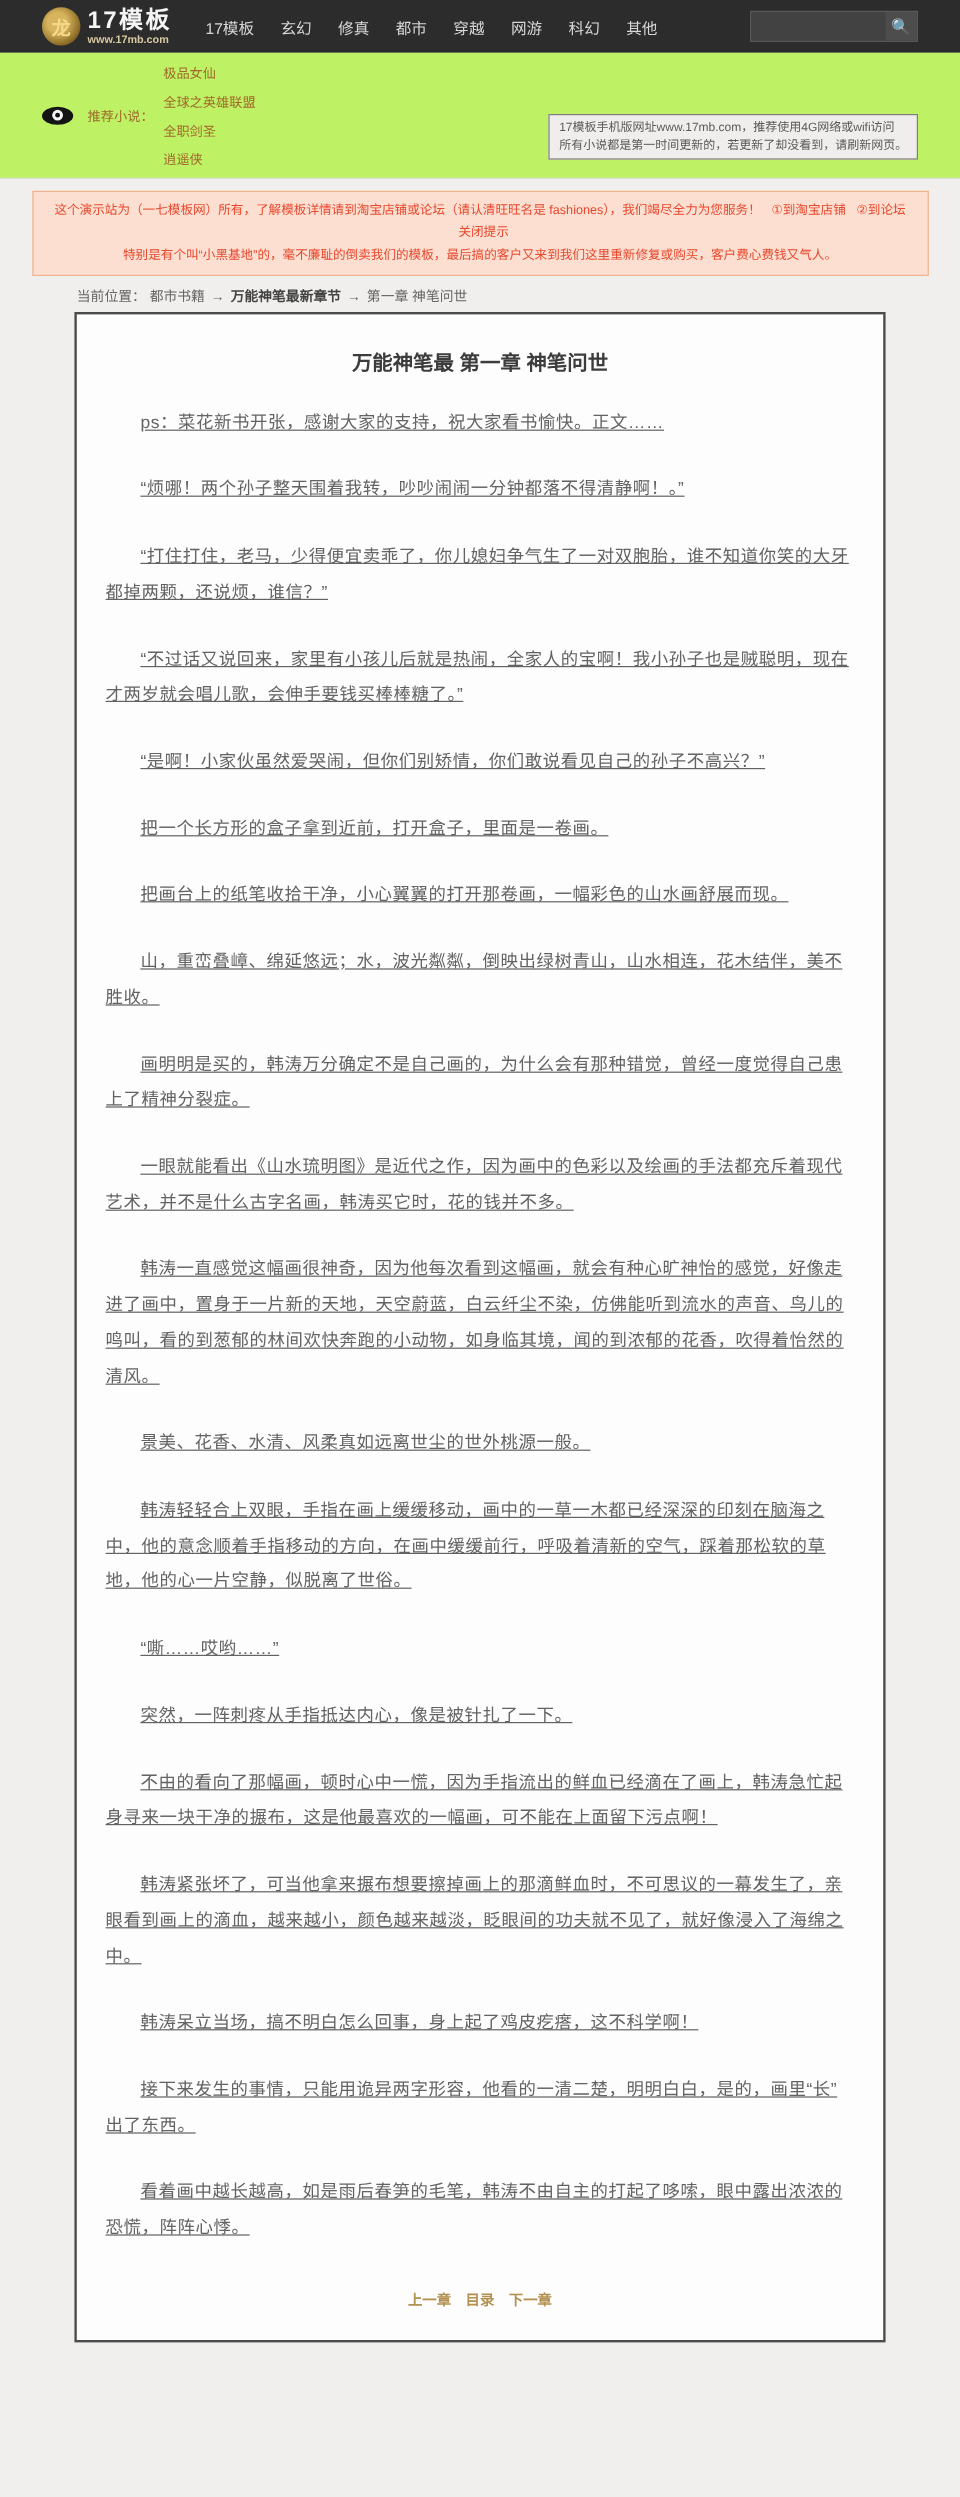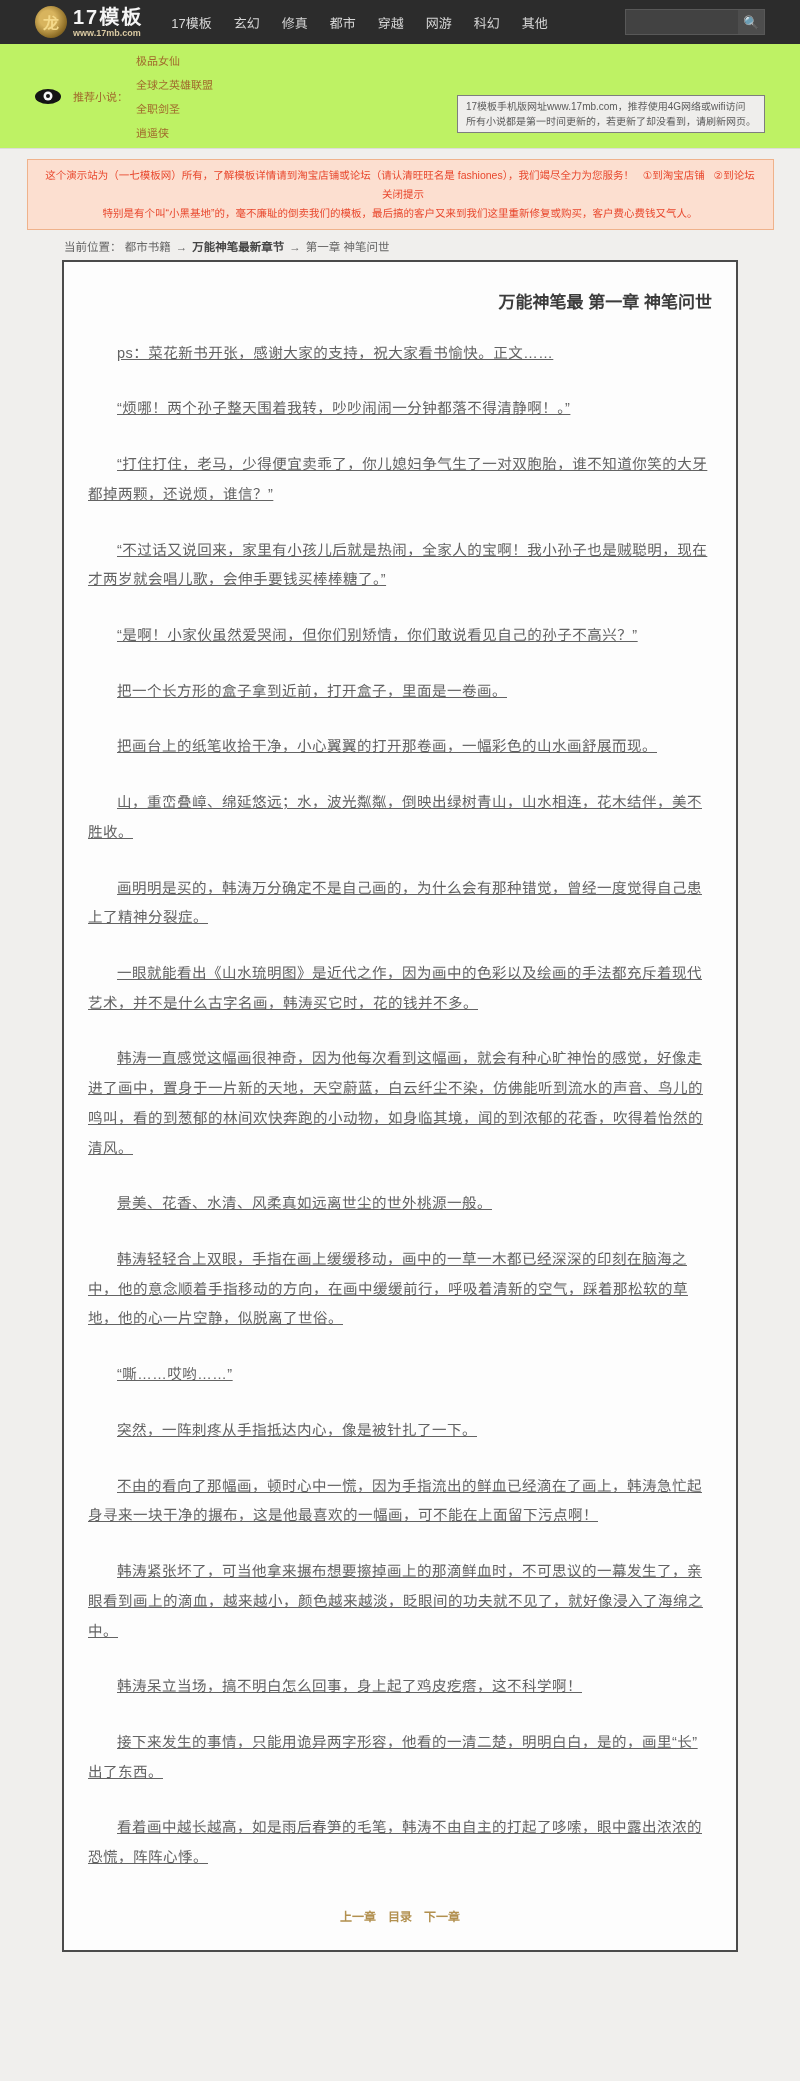--- a/index.html
+++ b/index.html
@@ -74,21 +74,21 @@
   }
   .breadcrumb .sep { margin:0 5px; color:#666; }
   .breadcrumb a { color:#666; text-decoration:none; }
   .breadcrumb a.bold { font-weight:bold; color:#444; }
   
   .article-box {
     width:676px; margin:0 auto; background:#fdfdfd; border:2px solid #4b4b4b;
     padding:22px 24px 26px;
   }
   .article-title {
-    text-align:right; font-size:17px; font-weight:bold; color:#3c3c3c;
+    text-align:center; font-size:17px; font-weight:bold; color:#3c3c3c;
     margin:4px 0 14px;
   }
   .article-body p {
     font-size:14.5px; color:#636363; line-height:2.05; text-indent:2em;
     margin-top:26px; letter-spacing:0.5px;text-decoration:underline;
   }
   .chapter-nav { text-align:center; margin-top:34px; font-size:12px; }
   .chapter-nav a { color:#b2904f; text-decoration:none; margin:0 6px;font-weight:bold; }
 </style>
 </head>

